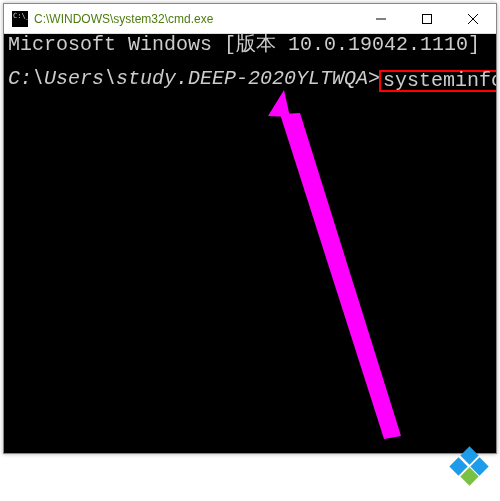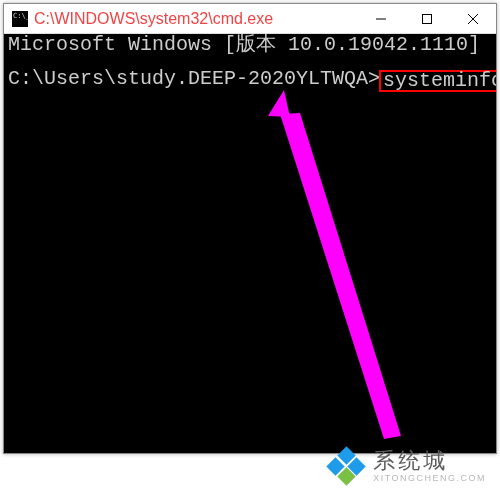--- a/index.html
+++ b/index.html
@@ -44,22 +44,22 @@
       content: "C:\\_";
       color: #ccc;
       font-size: 7px;
       position: absolute;
       left: 1px;
       top: 2px;
       font-family: Consolas, monospace;
       line-height: 7px;
     }
     .title-text {
-      font-size: 16px;
-      color: #ef4444;
+      font-size: 12px;
+      color: #4d7c0f;
       flex: 1;
       white-space: nowrap;
       overflow: hidden;
     }
     .title-controls {
       display: flex;
       height: 100%;
     }
     .title-btn {
       width: 46px;
@@ -77,21 +77,21 @@
       padding: 2px 4px;
       font-family: "NSimSun","SimSun",Consolas,"Courier New",monospace;
       font-size: 20px;
       line-height: 17px;
       color: #cccccc;
       position: relative;
       overflow: hidden;
     }
     .term-line { white-space: pre; }
     .prompt-line { display: flex; align-items: flex-start; }
-    .prompt-text { white-space: pre; }
+    .prompt-text { white-space: pre; font-style: italic; }
     .command-box {
       border: 2px solid #ff0000;
       padding: 0 4px 1px 2px;
       display: inline-flex;
       align-items: baseline;
       margin-left: -1px;
     }
     .command-text { color: #cccccc; }
     .cursor {
       display: inline-block;
@@ -205,17 +205,13 @@
   </div>
 </div>
 
 <div class="watermark">
   <div class="wm-icon">
     <div class="dia d1"></div>
     <div class="dia d2"></div>
     <div class="dia d3"></div>
     <div class="dia d4"></div>
   </div>
-  <div class="wm-text">
-    <span class="wm-title">系统城</span>
-    <span class="wm-sub">XITONGCHENG.COM</span>
-  </div>
 </div>
 
 </body></html>

